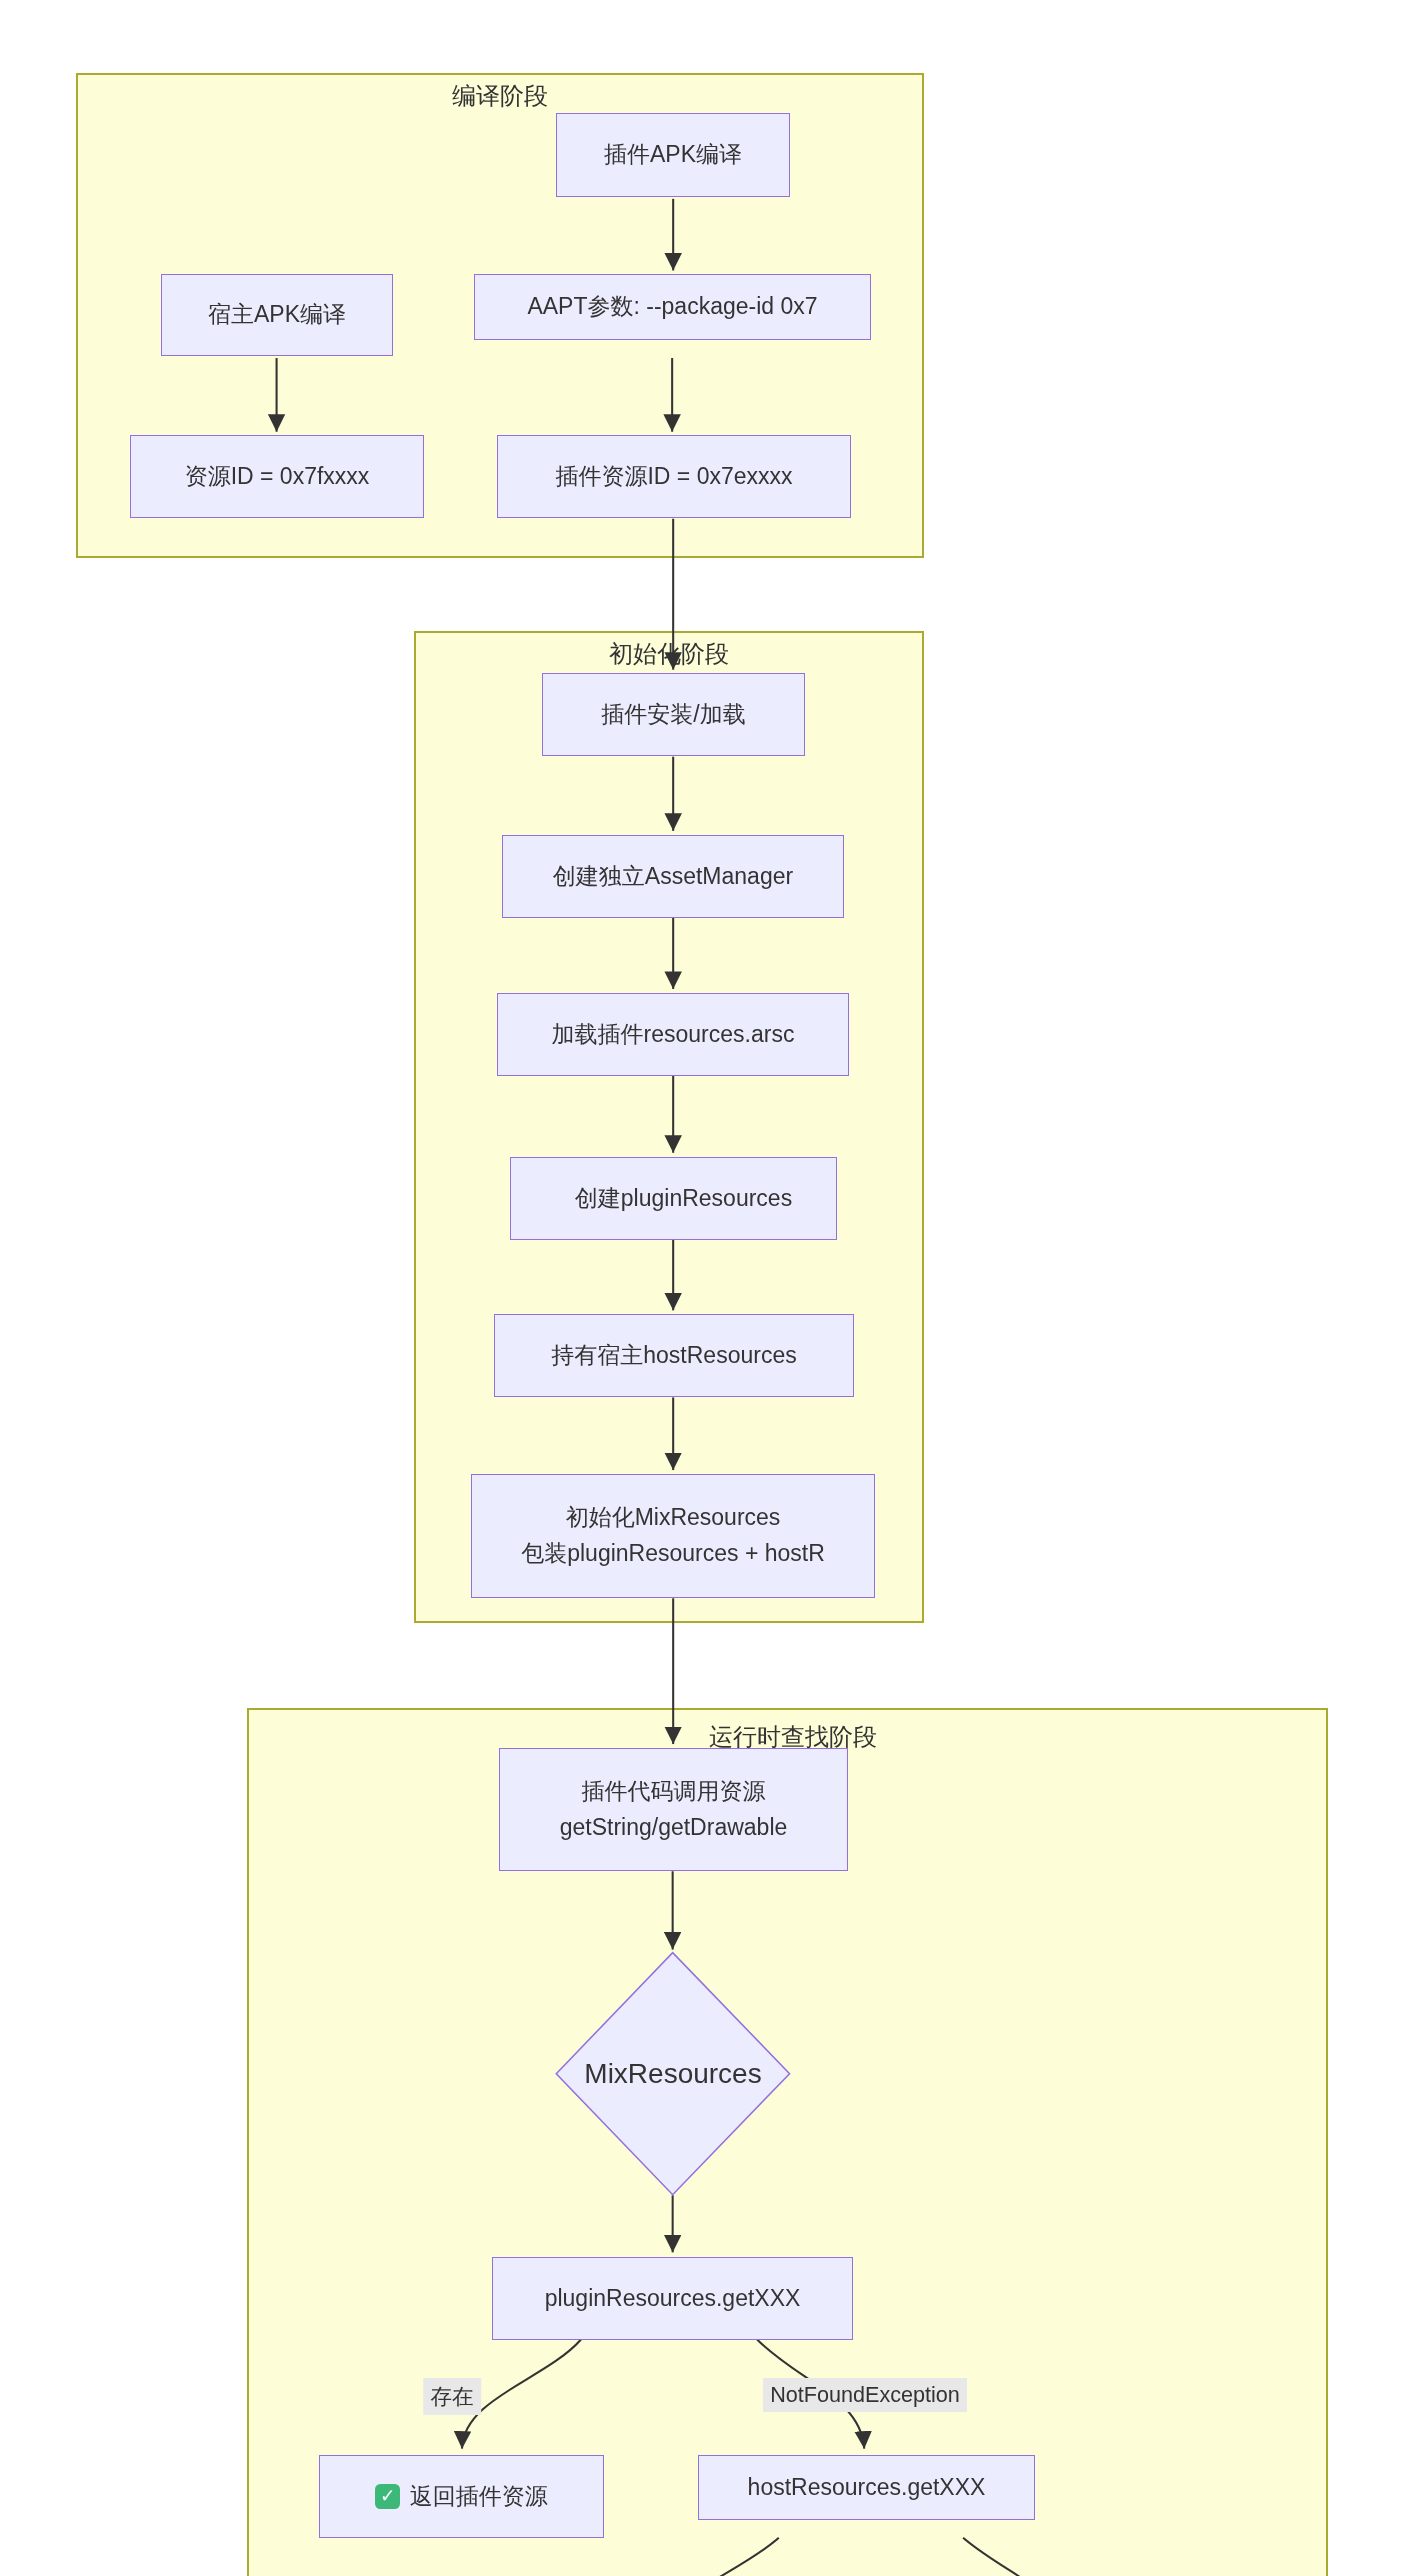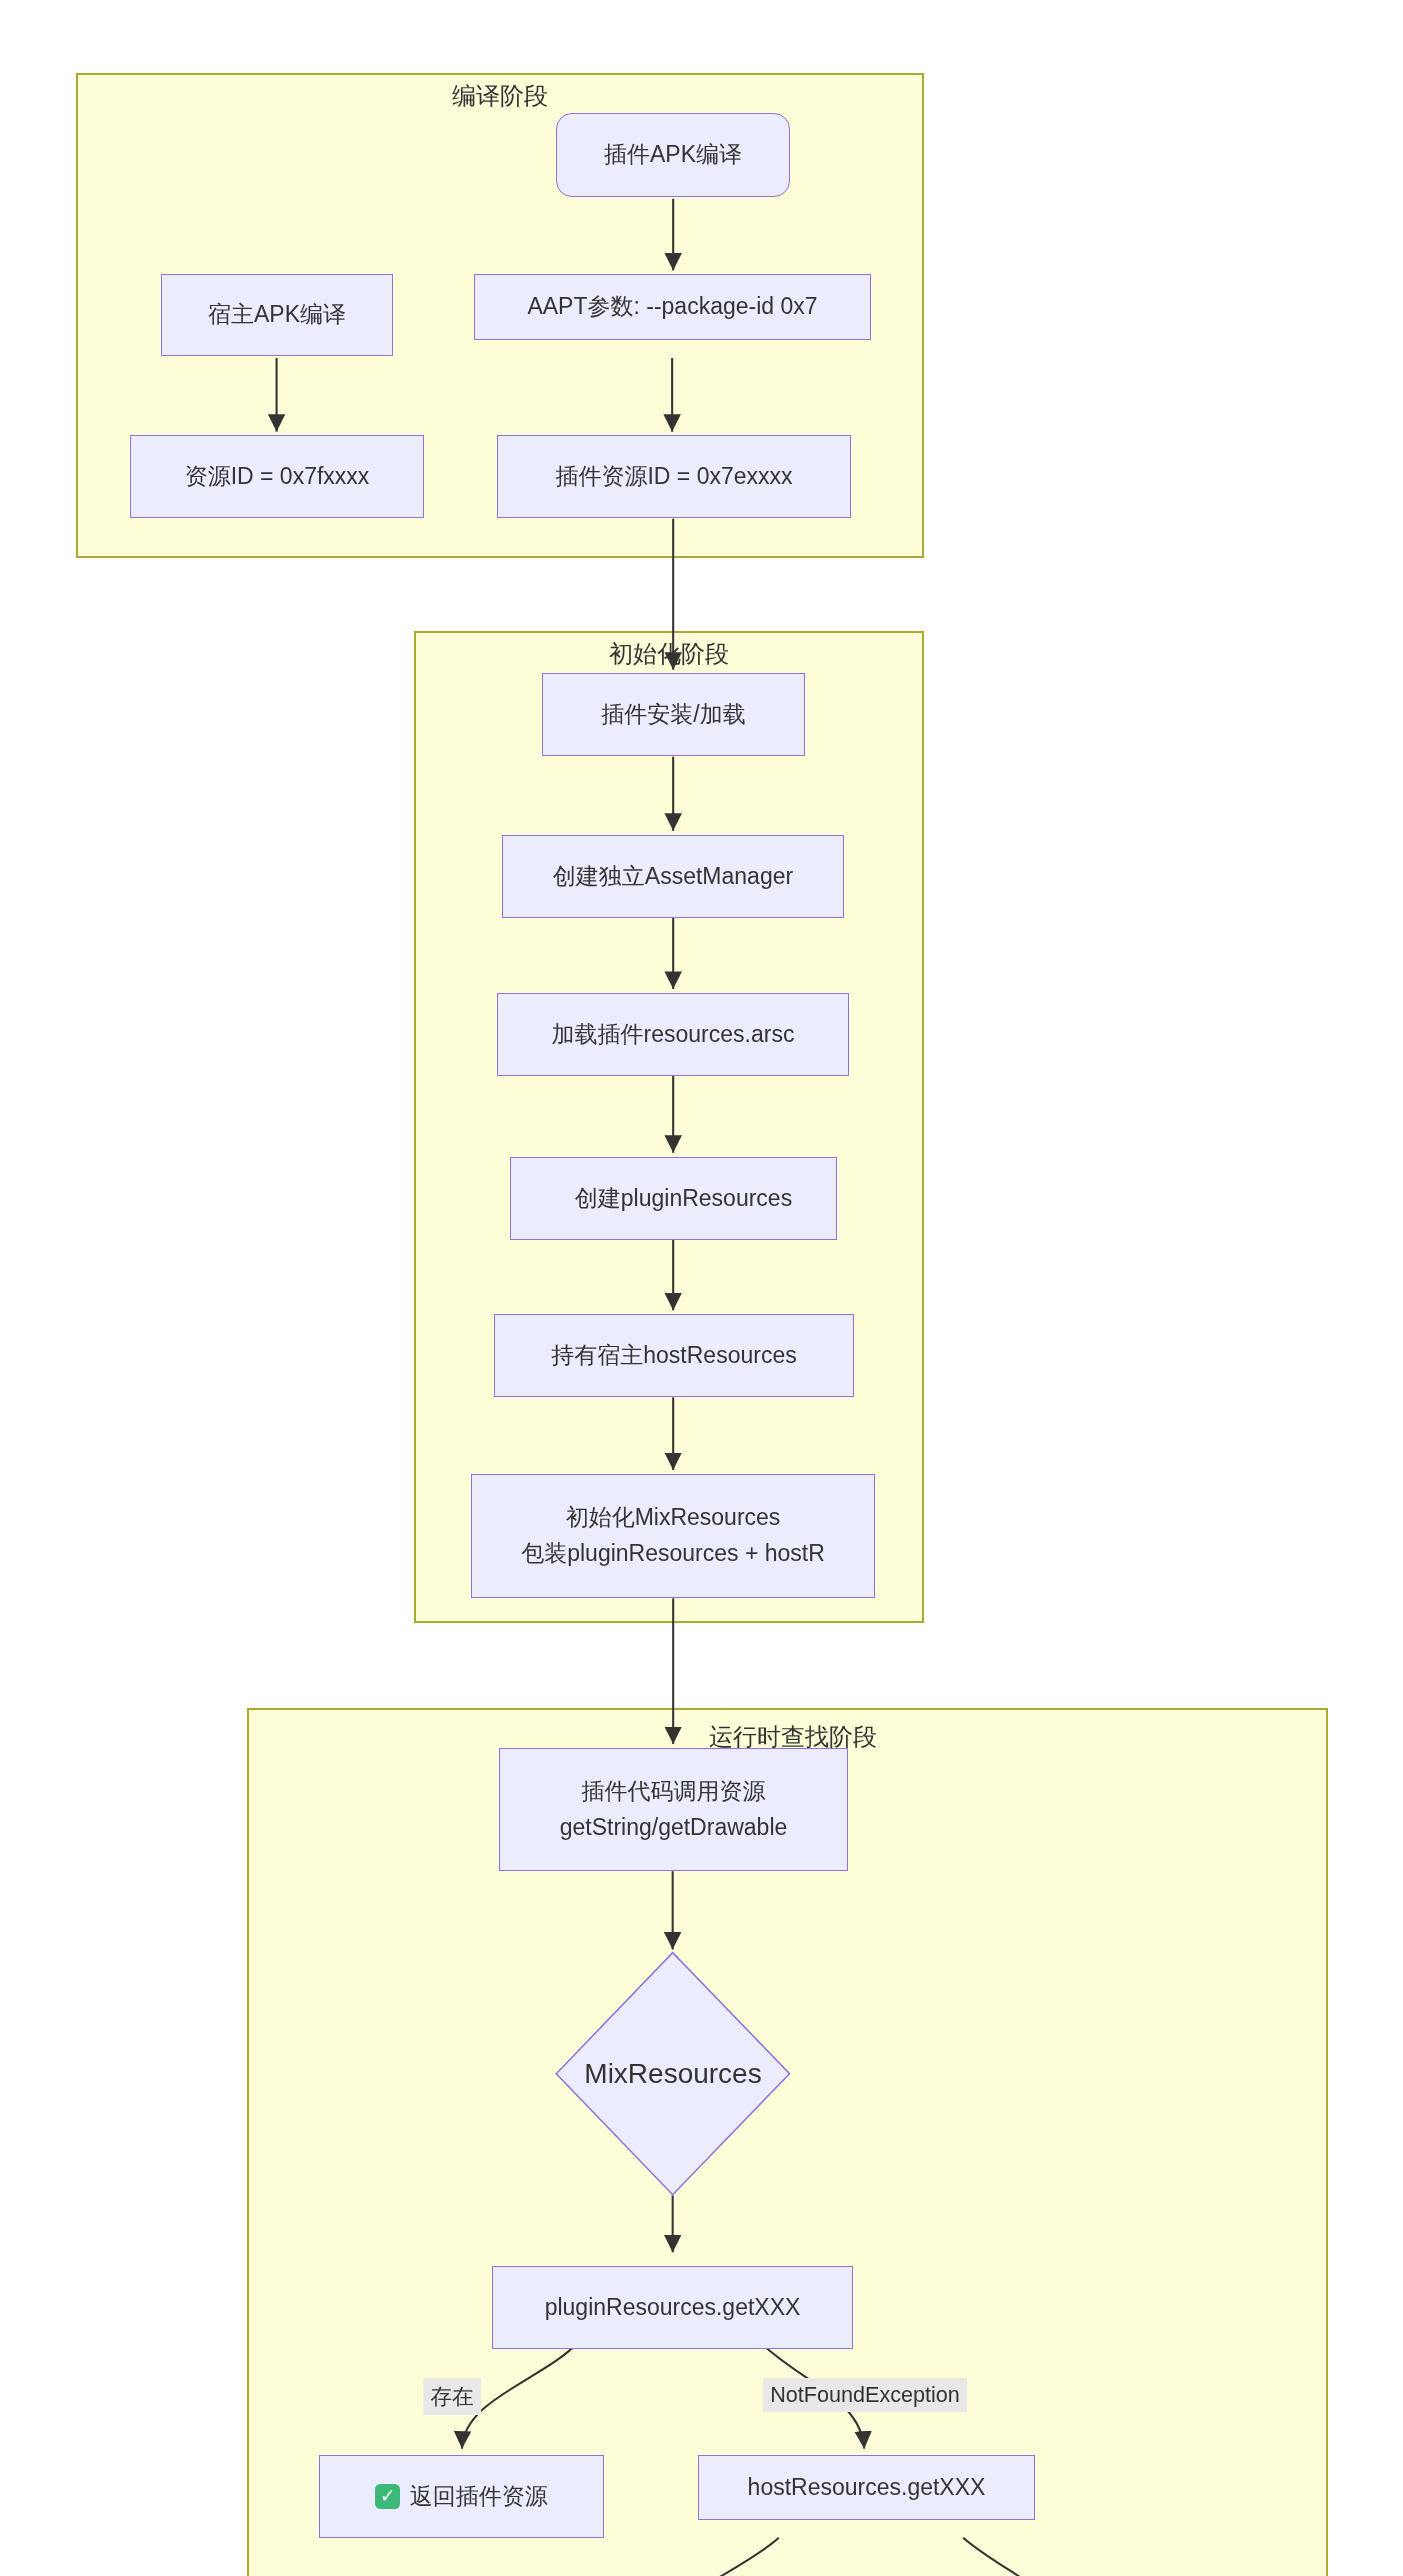--- a/index.html
+++ b/index.html
@@ -74,21 +74,21 @@
     <path d="M1512,4926 C1430,5000 1275,5040 1272,5143" marker-end="url(#arrow)"></path>
     <path d="M1870,4926 C1955,5000 2090,5040 2094,5143" marker-end="url(#arrow)"></path>
   </g>
   <polygon points="1306,3790 1533,4025 1306,4260 1080,4025" fill="#ECECFF" stroke="#9370DB" stroke-width="3"></polygon>
 </svg>
 
 <div class="cluster-title" style="left:500px;top:80px;">编译阶段</div>
 <div class="cluster-title" style="left:669px;top:638px;">初始化阶段</div>
 <div class="cluster-title" style="left:793px;top:1721px;">运行时查找阶段</div>
 
-<div class="node" style="left:556px;top:113px;width:234px;height:84px;border-radius:16px;">
+<div class="node" style="left:556px;top:113px;width:234px;height:84px;">
   <span>插件APK编译</span>
 </div>
 <div class="node" style="left:161px;top:274px;width:232px;height:82px;text-align:center;">
   <span>宿主APK编译</span>
 </div>
 <div class="node" style="left:474px;top:274px;width:397px;height:66px;">
   <span>AAPT参数: --package-id 0x7</span>
 </div>
 <div class="node" style="left:130px;top:435px;width:294px;height:83px;">
   <span>资源ID = 0x7fxxxx</span>
@@ -117,21 +117,21 @@
   <span>包装pluginResources + hostR</span>
 </div>
 
 <div class="node" style="left:499px;top:1748px;width:349px;height:123px;">
   <span>插件代码调用资源</span>
   <span>getString/getDrawable</span>
 </div>
 
 <div class="diamond-label" style="left:673px;top:2074px;">MixResources</div>
 
-<div class="node" style="left:492px;top:2257px;width:361px;height:83px;margin-top:9px;">
+<div class="node" style="left:492px;top:2257px;width:361px;height:83px;">
   <span>pluginResources.getXXX</span>
 </div>
 
 <div class="node" style="left:319px;top:2455px;width:285px;height:83px;">
   <span class="row">
     <span class="icon-check">✓</span>
     <span>返回插件资源</span>
   </span>
 </div>
 <div class="node" style="left:698px;top:2455px;width:337px;height:65px;">

